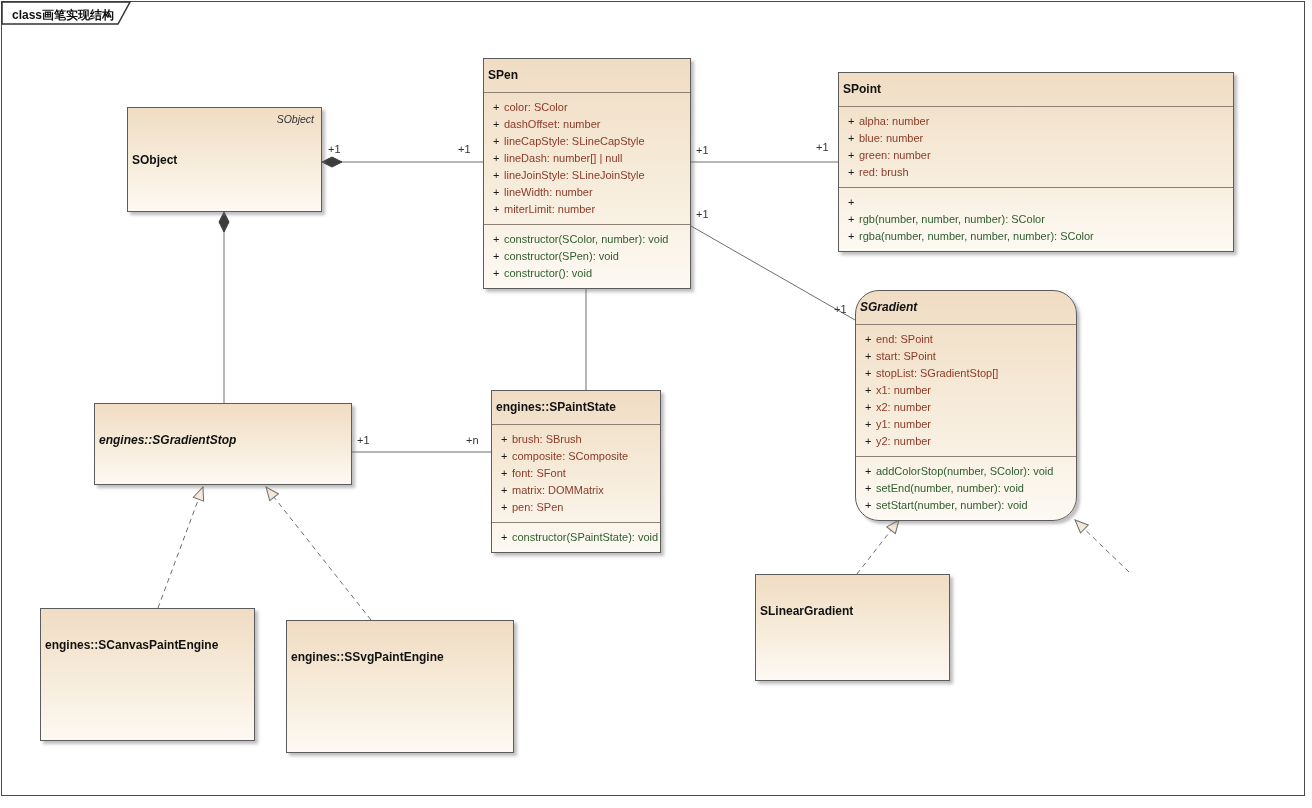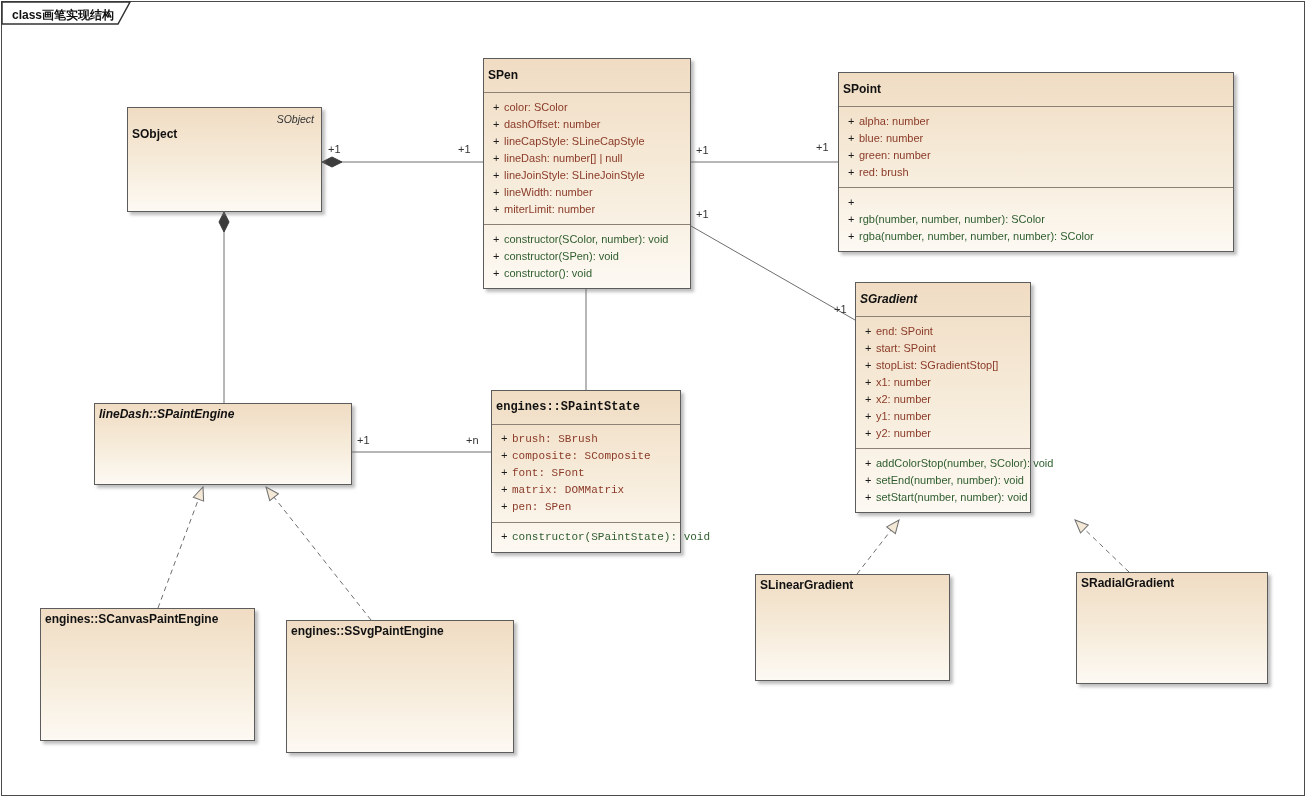--- a/index.html
+++ b/index.html
@@ -9,21 +9,21 @@
   .frame-border{position:absolute;left:1px;top:1px;width:1304px;height:795px;border:1px solid #4a4a4a;pointer-events:none}
   .frame-tab{position:absolute;left:1px;top:1px;width:142px;height:25px}
   .frame-tab-label{position:absolute;left:11px;top:6px;font-size:12px;font-weight:bold;color:#111;white-space:nowrap}
   #wires{position:absolute;left:0;top:0;width:1312px;height:808px}
   .wire{stroke:#6e6e6e;stroke-width:1}
   #boxes,#labels{position:absolute;left:0;top:0;width:100%;height:100%;pointer-events:none}
   .uml-class{position:absolute;pointer-events:auto;border:1px solid #5c5c5c;
     background:linear-gradient(180deg,#f0dcc3 0%,#f6ebd9 50%,#fdf9f3 100%);
     box-shadow:3px 3px 3px rgba(110,110,110,.45);font-size:11px;color:#222}
   .uml-head{position:relative;padding:9px 4px;text-align:left}
-  .uml-class.plain .uml-head{padding-top:3px}
+  .uml-class.plain .uml-head{padding-top:29px}
   .uml-name{font-weight:bold;font-size:12px;color:#111;line-height:15px;white-space:nowrap}
   .uml-name.it{font-style:italic}
   .uml-note{position:absolute;top:5px;right:7px;font-style:italic;font-size:10.5px;color:#333}
   .has-note .uml-name{margin-top:16px}
   .uml-sec{border-top:1px solid #8c8174;padding:6px 0}
   .uml-row{display:flex;line-height:17px;white-space:nowrap}
   .vis{width:18px;padding-left:9px;color:#1a1a1a;flex:none}
   .uml-row .txt{padding-left:2px}
   .attr{color:#8b3a28}
   .method{color:#2e5d2e}
@@ -140,21 +140,21 @@
           <div class="uml-row">
             <span class="vis">+</span>
             <span class="txt method">rgb(number, number, number): SColor</span>
           </div>
           <div class="uml-row">
             <span class="vis">+</span>
             <span class="txt method">rgba(number, number, number, number): SColor</span>
           </div>
         </div>
       </div>
-      <div class="uml-class" style="left: 855px; top: 282px; width: 176px;">
+      <div class="uml-class" style="left: 855px; top: 290px; width: 222px; border-radius: 24px;">
         <div class="uml-head">
           <div class="uml-name it">SGradient</div>
         </div>
         <div class="uml-sec">
           <div class="uml-row">
             <span class="vis">+</span>
             <span class="txt attr">end: SPoint</span>
           </div>
           <div class="uml-row">
             <span class="vis">+</span>
@@ -189,21 +189,21 @@
           <div class="uml-row">
             <span class="vis">+</span>
             <span class="txt method">setEnd(number, number): void</span>
           </div>
           <div class="uml-row">
             <span class="vis">+</span>
             <span class="txt method">setStart(number, number): void</span>
           </div>
         </div>
       </div>
-      <div class="uml-class" style="left: 491px; top: 390px; width: 190px; font-family: Liberation Mono, monospace;">
+      <div class="uml-class" style="left: 491px; top: 390px; width: 170px;">
         <div class="uml-head">
           <div class="uml-name">engines::SPaintState</div>
         </div>
         <div class="uml-sec">
           <div class="uml-row">
             <span class="vis">+</span>
             <span class="txt attr">brush: SBrush</span>
           </div>
           <div class="uml-row">
             <span class="vis">+</span>
@@ -224,41 +224,36 @@
         </div>
         <div class="uml-sec">
           <div class="uml-row">
             <span class="vis">+</span>
             <span class="txt method">constructor(SPaintState): void</span>
           </div>
         </div>
       </div>
       <div class="uml-class plain" style="left: 94px; top: 403px; width: 258px; height: 82px;">
         <div class="uml-head">
-          <div class="uml-name it">lineDash::SPaintEngine</div>
+          <div class="uml-name it">engines::SGradientStop</div>
         </div>
       </div>
       <div class="uml-class plain" style="left: 286px; top: 620px; width: 228px; height: 133px;">
         <div class="uml-head">
           <div class="uml-name">engines::SSvgPaintEngine</div>
         </div>
       </div>
       <div class="uml-class plain" style="left: 40px; top: 608px; width: 215px; height: 133px;">
         <div class="uml-head">
           <div class="uml-name">engines::SCanvasPaintEngine</div>
         </div>
       </div>
       <div class="uml-class plain" style="left: 755px; top: 574px; width: 195px; height: 107px;">
         <div class="uml-head">
           <div class="uml-name">SLinearGradient</div>
-        </div>
-      </div>
-      <div class="uml-class plain" style="left: 1076px; top: 572px; width: 192px; height: 112px;">
-        <div class="uml-head">
-          <div class="uml-name">SRadialGradient</div>
         </div>
       </div>
     </div>
   <div id="labels">
       <span class="edge-label" style="left: 328px; top: 143px;">+1</span>
       <span class="edge-label" style="left: 458px; top: 143px;">+1</span>
       <span class="edge-label" style="left: 696px; top: 144px;">+1</span>
       <span class="edge-label" style="left: 816px; top: 141px;">+1</span>
       <span class="edge-label" style="left: 696px; top: 208px;">+1</span>
       <span class="edge-label" style="left: 834px; top: 303px;">+1</span>

